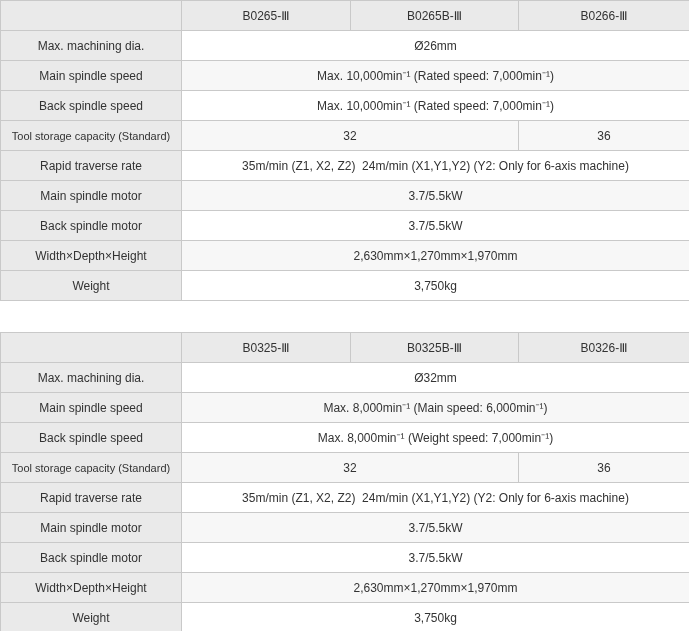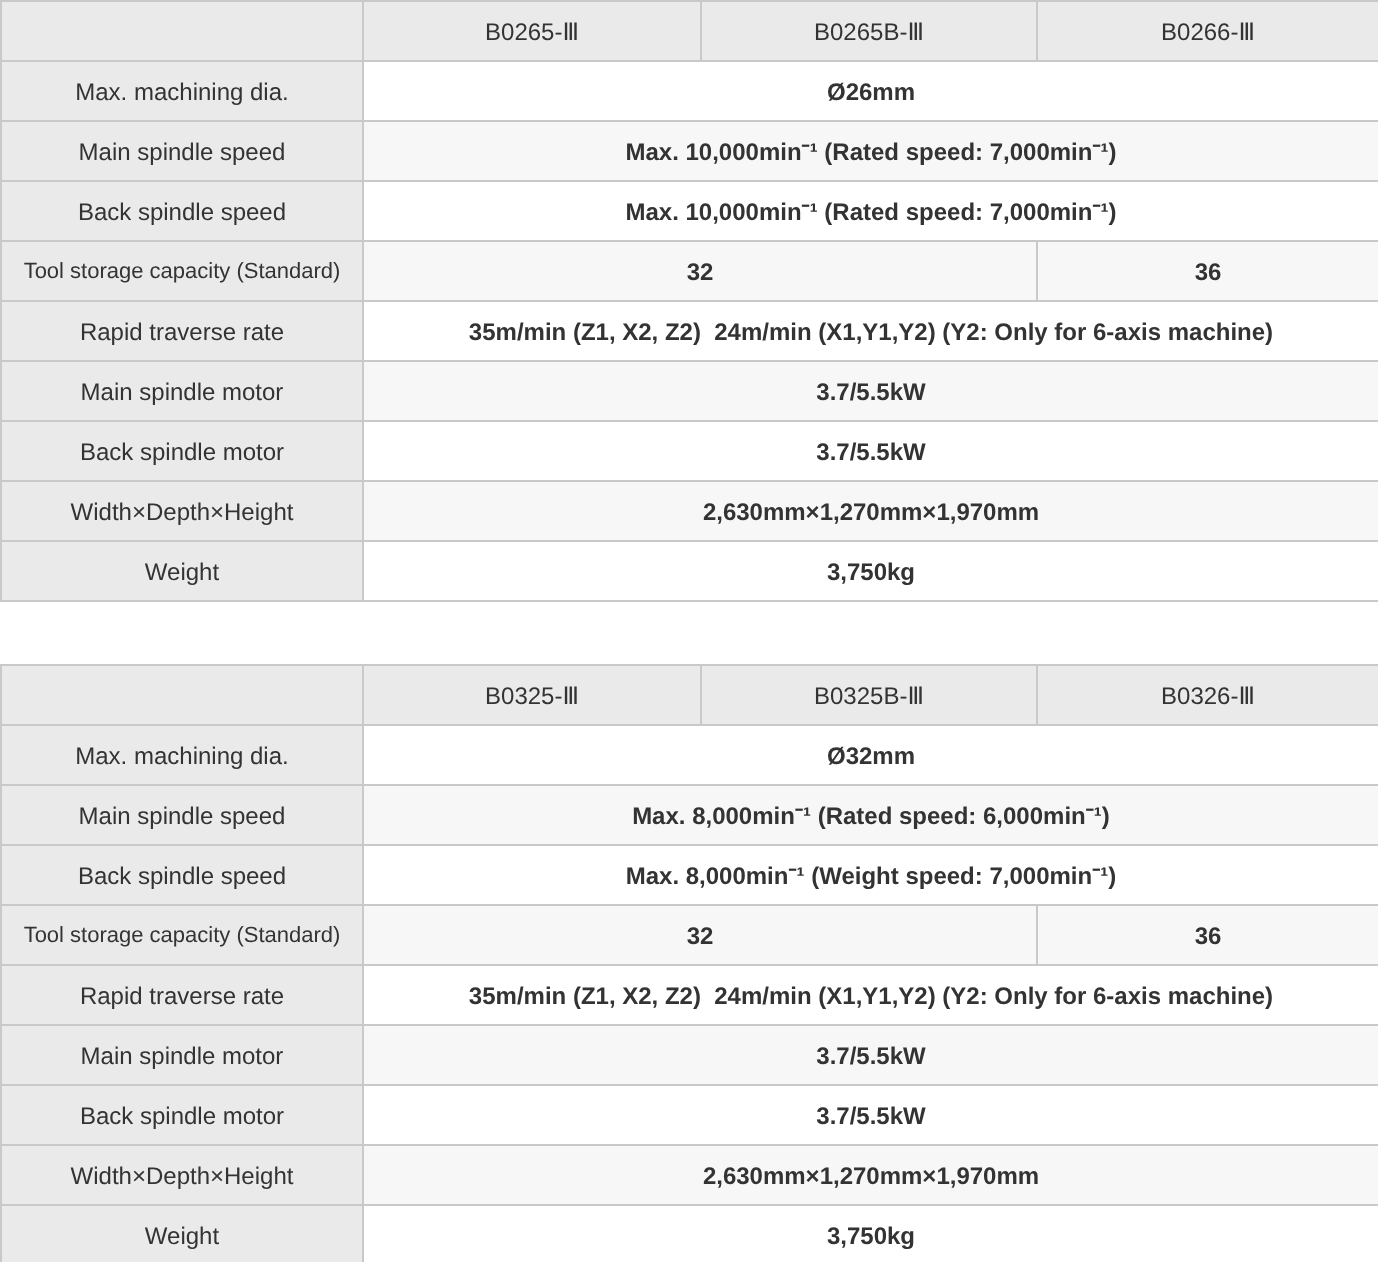--- a/index.html
+++ b/index.html
@@ -37,21 +37,20 @@
     width: 181px;
     margin-top: 40px;
   }
   table.spec th.row-label.small {
     font-size: 11px;
     padding: 0 1px;
   }
   table.spec td {
     background: #ffffff;
     white-space: pre-wrap;
-    font-weight: bold;
   }
   table.spec tbody tr:nth-child(even) td {
     background: #f7f7f7;
   }
   .table-gap {
     height: 31px;
   }
 </style>
 </head>
 <body>
@@ -131,21 +130,21 @@
         <th>B0326-Ⅲ</th>
       </tr>
     </thead>
     <tbody>
       <tr>
         <th class="row-label">Max. machining dia.</th>
         <td colspan="3">Ø32mm</td>
       </tr>
       <tr>
         <th class="row-label">Main spindle speed</th>
-        <td colspan="3">Max. 8,000min⁻¹ (Rated speed: 6,000min⁻¹)</td>
+        <td colspan="3">Max. 8,000min⁻¹ (Main speed: 6,000min⁻¹)</td>
       </tr>
       <tr>
         <th class="row-label">Back spindle speed</th>
         <td colspan="3">Max. 8,000min⁻¹ (Weight speed: 7,000min⁻¹)</td>
       </tr>
       <tr>
         <th class="row-label small">Tool storage capacity (Standard)</th>
         <td colspan="2">32</td>
         <td>36</td>
       </tr>

